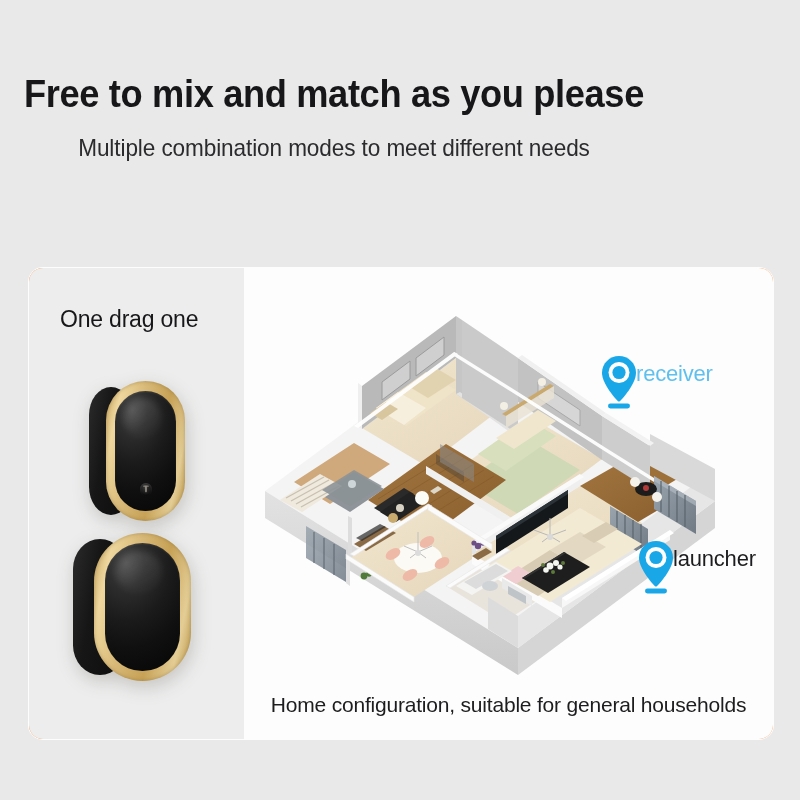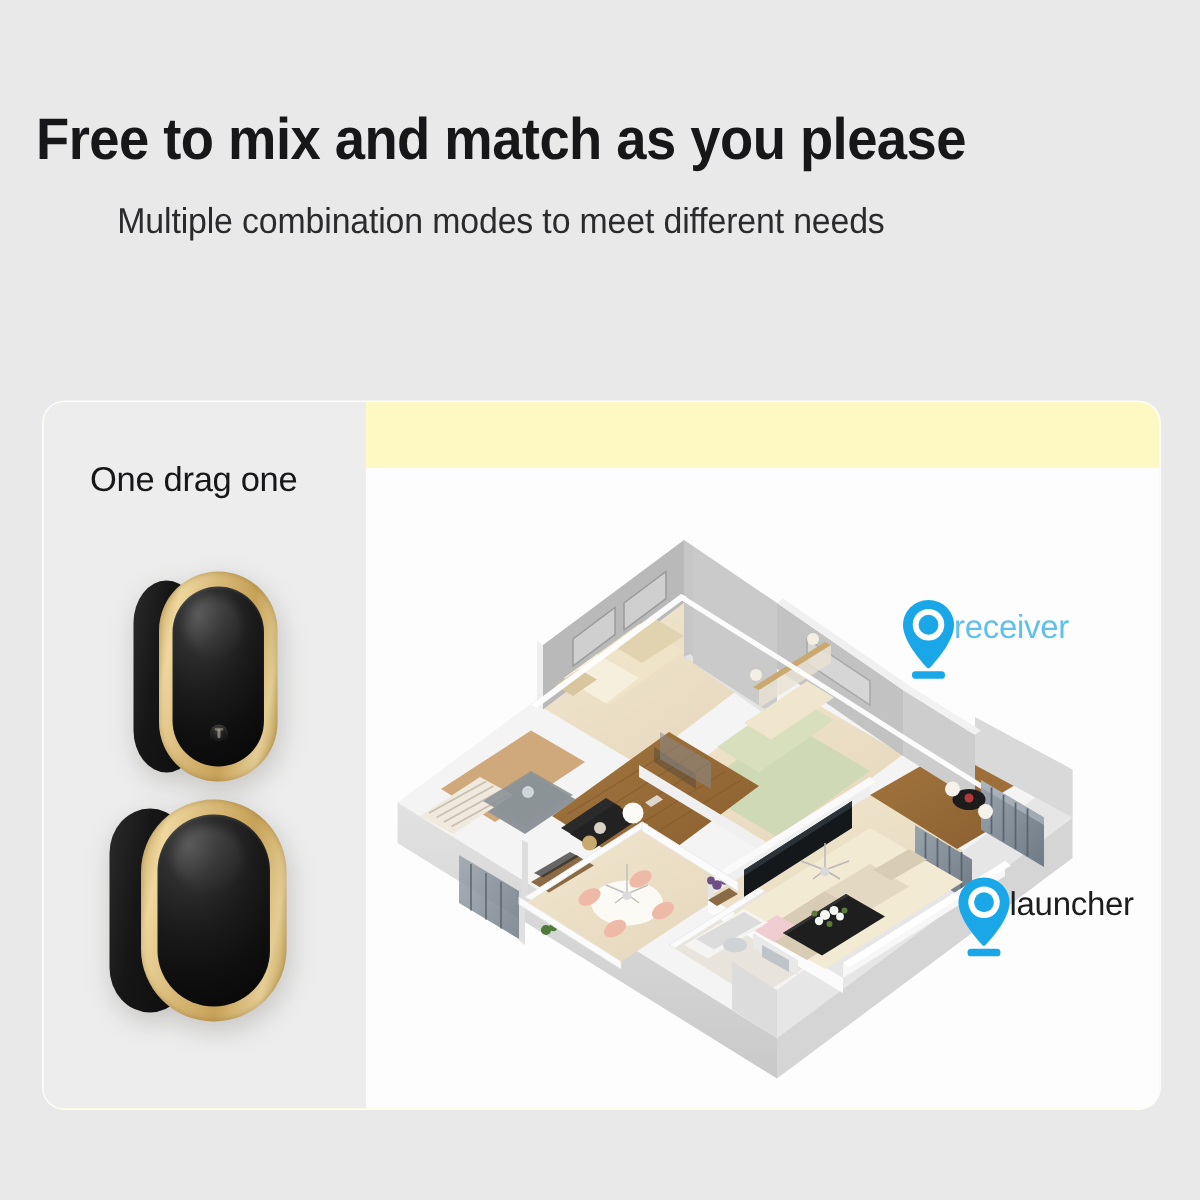--- a/index.html
+++ b/index.html
@@ -43,21 +43,21 @@
   }
 
   
   .card {
     position: absolute;
     left: 29px; top: 268px;
     width: 744px; height: 471px;
     border-radius: 14px;
     overflow: hidden;
     display: flex;
-    background: #fef9c3;
+    background: #f97316;
     box-shadow: 0 0 0 1px rgba(255,255,255,0.9);
   }
 
   
   .left-panel {
     width: 215px;
     height: 100%;
     background: #ededed;
     position: relative;
     flex: 0 0 215px;
@@ -173,21 +173,20 @@
     left: 44px; top: 160px;
     width: 118px; height: 148px;
   }
 
   
   .right-panel {
     position: relative;
     flex: 1 1 auto;
     background: #fdfdfd;
     height: 100%;
-    margin-top: 44px;
   }
 
   .floorplan-wrap {
     position: absolute;
     left: 6px; top: 18px;
     width: 480px; height: 390px;
   }
   .floorplan { display: block; width: 100%; height: 100%; }
 
   
@@ -550,14 +549,15 @@
         <svg viewBox="0 0 40 56" width="40" height="56">
           <path d="M20 1C10.6 1 3 8.5 3 17.7c0 11.6 14.2 26.6 16 28.5.5.5 1.3.5 1.8 0 1.9-1.9 16.2-16.9 16.2-28.5C37 8.5 29.4 1 20 1z" fill="#1aa7e8"></path>
           <circle cx="20" cy="17.5" r="10.5" fill="#ffffff"></circle>
           <circle cx="20" cy="17.5" r="6.6" fill="#1aa7e8"></circle>
           <rect x="9" y="48.5" width="22" height="5" rx="2.4" fill="#1aa7e8"></rect>
         </svg>
       </div>
       <div class="pin-label">launcher</div>
     </div>
 
+    <div class="caption">Home configuration, suitable for general households</div>
   </div>
 </div>
 
 </body></html>

